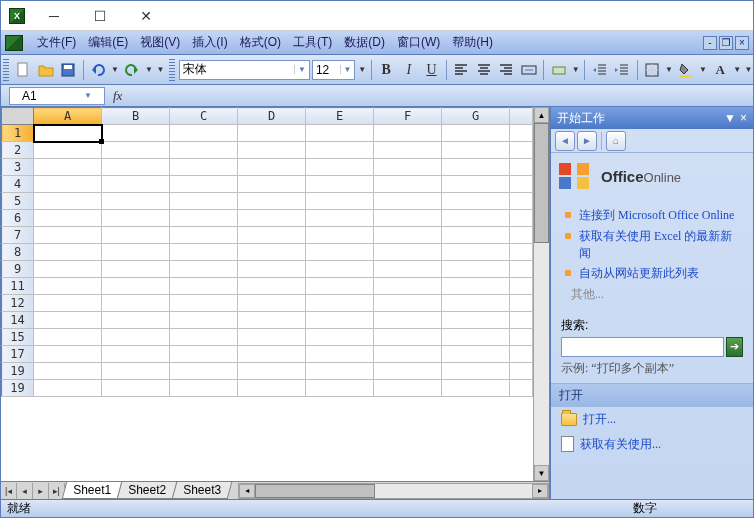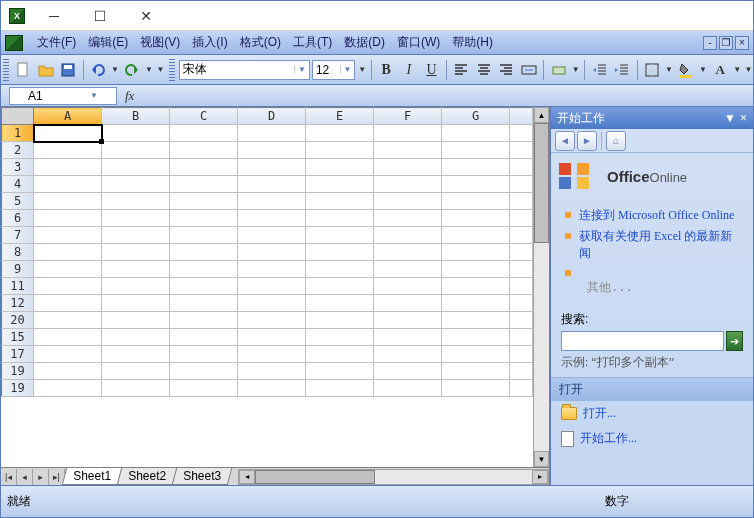--- a/index.html
+++ b/index.html
@@ -16,21 +16,21 @@
 .frm-btn{width:14px;height:14px;background:#c0d4f0;border:1px solid #5a7cb8;font-size:10px;display:flex;align-items:center;justify-content:center;color:#1a1a5a}
 .toolbars{background:linear-gradient(#dde7f7,#b7cdee);border-bottom:1px solid #5a7cb8;padding:2px 0;display:flex;align-items:center;gap:2px;height:30px}
 .tgrip{width:6px;height:22px;background:repeating-linear-gradient(to bottom,#5a7cb8 0 1px,transparent 1px 3px);margin:0 2px}
 .tbtn{width:22px;height:22px;display:flex;align-items:center;justify-content:center;border:1px solid transparent;cursor:default;color:#333}
 .tbtn svg{width:16px;height:16px}
 .tsep{width:1px;height:20px;background:#7a95c8;margin:0 2px}
 .tdrop{width:10px;display:flex;align-items:center;justify-content:center;font-size:8px;color:#333}
 .fontbox{height:20px;background:#fff;border:1px solid #7a95c8;display:flex;align-items:center;padding:0 3px;font-size:12px}
 .fontbox .dd{margin-left:auto;color:#5a7cb8;font-size:8px;padding-left:3px;border-left:1px solid #ccc}
 .namebar{height:22px;background:linear-gradient(#dde7f7,#b7cdee);border-bottom:1px solid #5a7cb8;display:flex;align-items:center}
-.namebox{width:108px;height:18px;background:#fff;border:1px solid #7a95c8;margin-left:8px;display:flex;align-items:center;padding:0 18px;font-family:monospace}
+.namebox{width:96px;height:18px;background:#fff;border:1px solid #7a95c8;margin-left:8px;display:flex;align-items:center;padding:0 12px;font-family:monospace}
 .namebox .dd{margin-left:auto;color:#5a7cb8;font-size:8px}
 .fx{margin-left:8px;font-style:italic;font-family:serif;font-size:13px;color:#333}
 .workarea{flex:1;display:flex;overflow:hidden}
 .sheetarea{flex:1;display:flex;flex-direction:column;overflow:hidden;border-right:1px solid #808080}
 .grid{flex:1;overflow:hidden;position:relative;background:#fff}
 .grid table{border-collapse:collapse;table-layout:fixed}
 .grid th,.grid td{border:1px solid #c0c0c0;height:17px;font-weight:normal;font-family:SimSun,monospace;font-size:12px}
 .grid .corner{width:33px;background:#d6d6d6;border:1px solid #808080}
 .grid .colh{width:71px;background:linear-gradient(#f0f4fb,#d6e0f0);text-align:center;color:#333;border-top:1px solid #808080}
 .grid .colh.sel{background:linear-gradient(#ffd980,#f5b030)}
@@ -50,45 +50,45 @@
 .hscroll .thumb{width:120px;background:#c0c0c0;border:1px solid #808080}
 .vscroll{width:16px;background:#e8e8e8;border-left:1px solid #a0a0a0;display:flex;flex-direction:column}
 .vscroll .ar{height:16px;background:#d0d0d0;border:1px solid #a0a0a0;display:flex;align-items:center;justify-content:center;font-size:8px}
 .vscroll .thumb{height:120px;background:#c0c0c0;border:1px solid #808080}
 .taskpane{width:203px;background:linear-gradient(#d2e0f5,#c4d6f2);display:flex;flex-direction:column;border-left:1px solid #5a7cb8}
 .tphdr{height:22px;background:linear-gradient(#7aa0e0,#4a78c8);color:#fff;display:flex;align-items:center;padding:0 6px;font-size:12px}
 .tphdr .r{margin-left:auto;display:flex;gap:4px}
 .tphdr .r span{cursor:default}
 .tpnav{height:24px;display:flex;align-items:center;padding:0 4px;gap:2px;border-bottom:1px solid #9ab2d8}
 .tpnav .nb{width:20px;height:20px;border:1px solid #7a95c8;background:linear-gradient(#fff,#d6e0f0);border-radius:3px;display:flex;align-items:center;justify-content:center;font-size:10px;color:#5a7cb8}
-.oo{padding:10px 8px;display:flex;align-items:center;gap:18px}
+.oo{padding:10px 8px;display:flex;align-items:center;gap:12px}
 .oo-logo{width:30px;height:26px;position:relative}
 .oo-logo div{position:absolute;width:12px;height:12px}
 .oo-txt{font-family:"Segoe UI",Arial;color:#333}
 .oo-txt .o{font-size:15px;font-weight:bold}
 .oo-txt .on{font-size:13px;color:#555}
 .tplist{padding:4px 10px}
 .tplist li{list-style:none;display:flex;align-items:flex-start;margin:4px 0;line-height:1.4}
 .tplist .blt{width:6px;height:6px;background:#f5a030;border-radius:1px;margin:5px 8px 0 4px;flex-shrink:0}
 .tplist a{color:#1a4ac8;text-decoration:none;font-family:SimSun}
-.tplist .other{color:#888;margin-left:26px;font-family:Liberation Mono, monospace}
+.tplist .other{color:#888;margin-left:10px;font-family:Liberation Serif, serif}
 .tpsearch{padding:6px 10px}
 .tpsearch .row{display:flex;gap:2px;margin:3px 0}
 .tpsearch input{flex:1;height:20px;border:1px solid #7a95c8;padding:0 3px}
 .tpsearch .go{width:22px;height:20px;background:linear-gradient(#5aa050,#2a7030);border:1px solid #1a5020;display:flex;align-items:center;justify-content:center;color:#fff;font-size:11px}
 .tpsearch .ex{color:#555;font-family:SimSun}
 .tpsec{border-top:1px solid #9ab2d8}
 .tpsec .sh{background:linear-gradient(#b0c8ee,#9ab8e6);padding:3px 8px;color:#1a3a7a;font-family:SimSun}
 .tpsec .si{padding:4px 10px;display:flex;align-items:center;gap:6px}
 .tpsec .si a{color:#1a4ac8;font-family:SimSun}
 .folder-ico{width:16px;height:13px;background:linear-gradient(#ffe090,#f5c040);border:1px solid #c09020;border-radius:1px;position:relative}
 .folder-ico::before{content:"";position:absolute;top:-4px;left:0;width:7px;height:3px;background:#f5c040;border:1px solid #c09020;border-bottom:none}
 .doc-ico{width:13px;height:16px;background:#fff;border:1px solid #888;position:relative}
-.statusbar{height:32px;background:linear-gradient(#dde7f7,#b7cdee);border-top:1px solid #5a7cb8;display:flex;align-items:center;padding:0 6px;font-family:SimSun}
-.statusbar .cell2{margin-left:auto;margin-right:118px}
+.statusbar{height:18px;background:linear-gradient(#dde7f7,#b7cdee);border-top:1px solid #5a7cb8;display:flex;align-items:center;padding:0 6px;font-family:SimSun}
+.statusbar .cell2{margin-left:auto;margin-right:90px}
 </style>
 </head>
 <body>
 
 <div class="titlebar">
   <div class="appicon">X</div>
   <div class="wbtns">
     <div class="wbtn">─</div>
     <div class="wbtn">☐</div>
     <div class="wbtn close">✕</div>
@@ -371,21 +371,21 @@
                 <td class="cell"></td>
                 <td class="cell"></td>
                 <td class="cell"></td>
                 <td class="cell"></td>
                 <td class="cell"></td>
                 <td class="cell"></td>
                 <td class="cell"></td>
                 <td class="cell" style="width:24px"></td>
               </tr>
               <tr>
-                <th class="rowh">20</th>
+                <th class="rowh">14</th>
                 <td class="cell"></td>
                 <td class="cell"></td>
                 <td class="cell"></td>
                 <td class="cell"></td>
                 <td class="cell"></td>
                 <td class="cell"></td>
                 <td class="cell"></td>
                 <td class="cell" style="width:24px"></td>
               </tr>
               <tr>
@@ -494,40 +494,41 @@
       <li>
           <span class="blt"></span>
           <a>连接到 Microsoft Office Online</a>
         </li>
       <li>
           <span class="blt"></span>
           <a>获取有关使用 Excel 的最新新闻</a>
         </li>
       <li>
           <span class="blt"></span>
+          <a>自动从网站更新此列表</a>
         </li>
       <li class="other">其他...</li>
     </ul>
     <div class="tpsearch">
       <div>搜索:</div>
       <div class="row">
         <input type="text" style="">
         <div class="go">➔</div>
       </div>
       <div class="ex">示例: “打印多个副本”</div>
     </div>
     <div class="tpsec">
       <div class="sh">打开</div>
       <div class="si">
         <div class="folder-ico"></div>
         <a>打开...</a>
       </div>
       <div class="si">
         <div class="doc-ico"></div>
-        <a>开始工作...</a>
+        <a>获取有关使用...</a>
       </div>
     </div>
   </div>
 </div>
 
 <div class="statusbar">
   <span>就绪</span>
   <span class="cell2">数字</span>
 </div>
 

